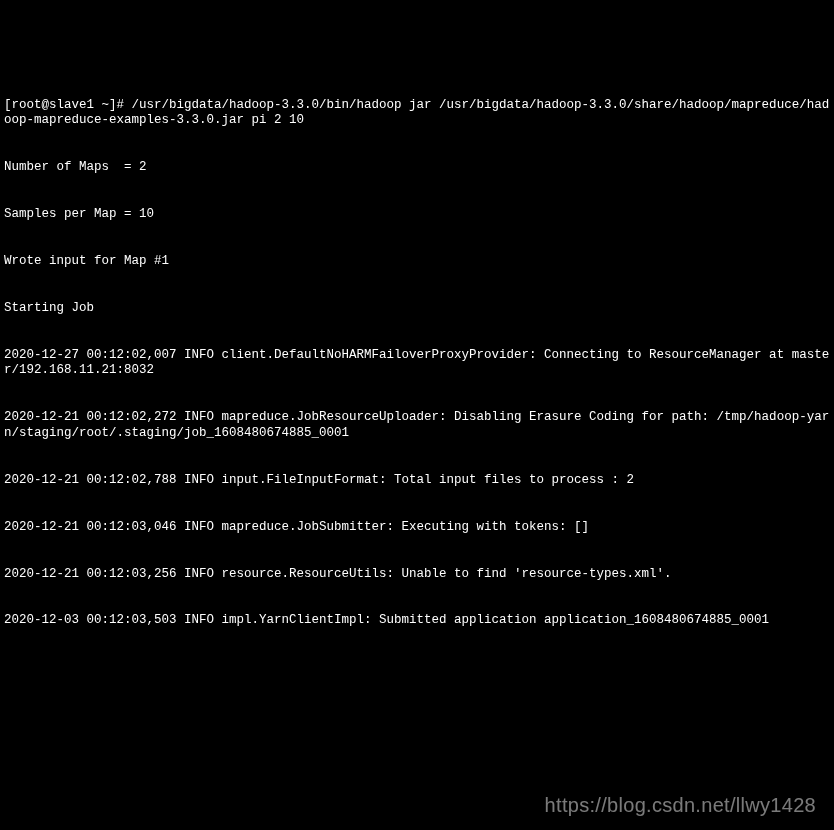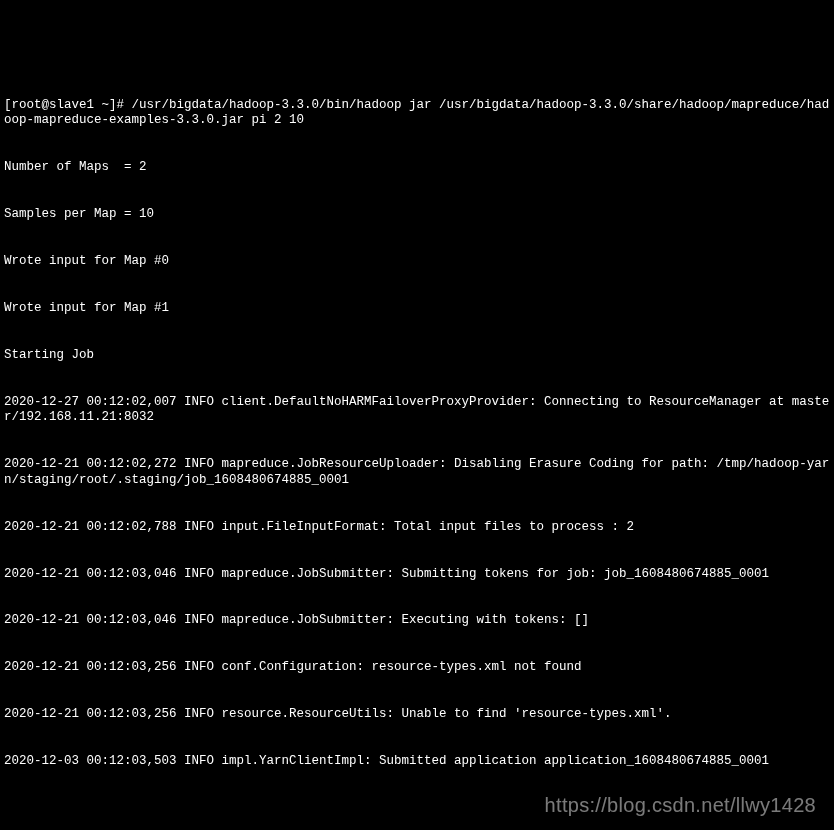--- a/index.html
+++ b/index.html
@@ -39,29 +39,26 @@
   </style>
 </head>
 <body>
 
 
 
 <div class="terminal">
   <span class="line">[root@slave1 ~]# /usr/bigdata/hadoop-3.3.0/bin/hadoop jar /usr/bigdata/hadoop-3.3.0/share/hadoop/mapreduce/hadoop-mapreduce-examples-3.3.0.jar pi 2 10</span>
   <span class="line">Number of Maps  = 2</span>
   <span class="line">Samples per Map = 10</span>
-  <span class="line">Wrote input for Map #0</span>
   <span class="line">Wrote input for Map #1</span>
   <span class="line">Starting Job</span>
   <span class="line">2020-12-27 00:12:02,007 INFO client.DefaultNoHARMFailoverProxyProvider: Connecting to ResourceManager at master/192.168.11.21:8032</span>
   <span class="line">2020-12-21 00:12:02,272 INFO mapreduce.JobResourceUploader: Disabling Erasure Coding for path: /tmp/hadoop-yarn/staging/root/.staging/job_1608480674885_0001</span>
   <span class="line">2020-12-21 00:12:02,788 INFO input.FileInputFormat: Total input files to process : 2</span>
-  <span class="line">2020-12-21 00:12:03,046 INFO mapreduce.JobSubmitter: Submitting tokens for job: job_1608480674885_0001</span>
   <span class="line">2020-12-21 00:12:03,046 INFO mapreduce.JobSubmitter: Executing with tokens: []</span>
-  <span class="line">2020-12-21 00:12:03,256 INFO conf.Configuration: resource-types.xml not found</span>
   <span class="line">2020-12-21 00:12:03,256 INFO resource.ResourceUtils: Unable to find 'resource-types.xml'.</span>
   <span class="line">2020-12-03 00:12:03,503 INFO impl.YarnClientImpl: Submitted application application_1608480674885_0001</span>
   
   
   
   
   
   
   
   

